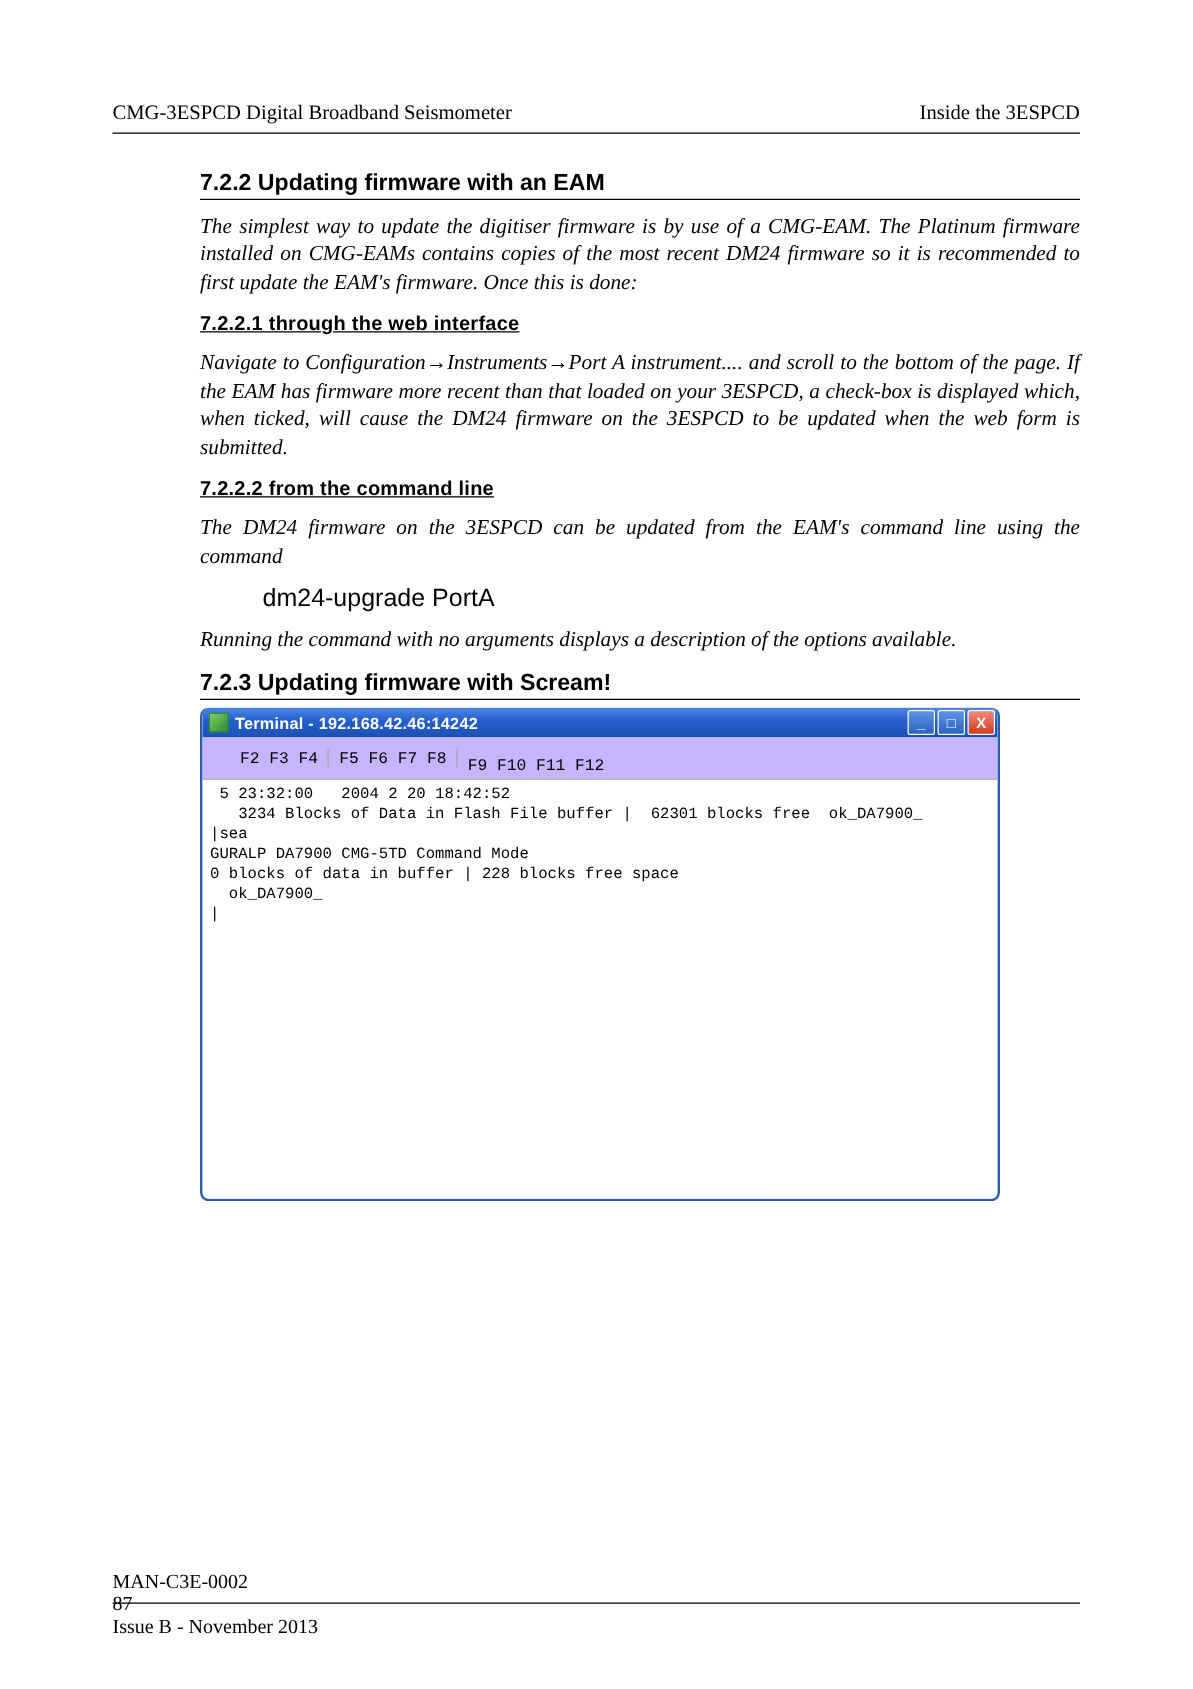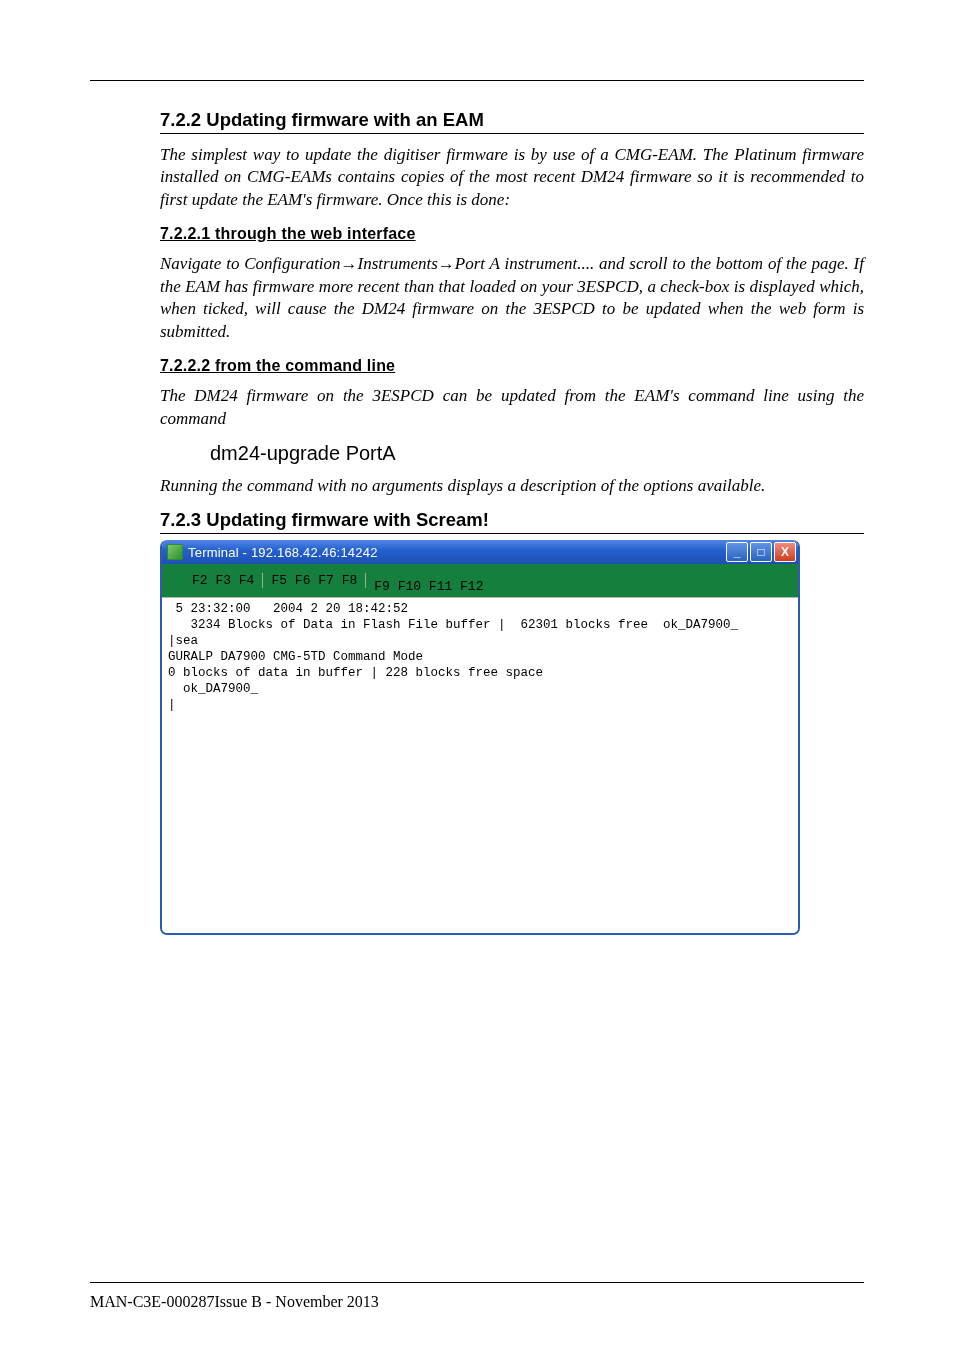--- a/index.html
+++ b/index.html
@@ -86,36 +86,36 @@
       align-items: center;
       gap: 5px;
     }
     .title-icon {
       width: 14px;
       height: 14px;
       background: linear-gradient(135deg, #7fc96b, #2c8f2c);
       border: 1px solid #2c8f2c;
       border-radius: 1px;
     }
-    .title-text { font-weight: normal; letter-spacing: 0.2px; }
+    .title-text { font-weight: bold; letter-spacing: 0.2px; }
     .win-btns { display: flex; gap: 2px; }
     .win-btn {
       width: 20px; height: 18px;
       border: 1px solid #fff;
       border-radius: 2px;
       display: flex; align-items: center; justify-content: center;
       font-family: Arial, sans-serif;
       font-size: 12px; font-weight: bold; color: #fff;
       background: linear-gradient(to bottom, #5f94e6, #2a63c0);
     }
     .win-btn.close { background: linear-gradient(to bottom, #f08b7a, #d13c1d); }
     .menu-row {
       font-family: 'Lucida Console', 'Courier New', monospace;
       font-size: 13px;
-      background: #15803d;
+      background: #c4b5fd;
       border-bottom: 1px solid #b9b5a5;
       padding: 3px 6px;
       color: #000;
       display: flex;
       align-items: center;
     }
     .menu-seg {
       padding: 0 8px;
       border-right: 1px solid #aca899;
     }
@@ -137,26 +137,31 @@
       bottom: 68px;
       border-top: 1px solid #000;
     }
     .footer-row {
       position: absolute;
       left: 90px; right: 90px;
       bottom: 40px;
       display: flex;
       justify-content: flex-start;
       font-size: 16px;
+      flex-direction: column;
     }
   </style>
 </head>
 <body>
 
 <div class="page">
+  <div class="header-row">
+    <span>CMG-3ESPCD Digital Broadband Seismometer</span>
+    <span>Inside the 3ESPCD</span>
+  </div>
   <div class="hr-under-header"></div>
 
   <div class="body-col">
     <div class="subsec-head">7.2.2  Updating firmware with an EAM</div>
     <div class="para">The simplest way to update the digitiser firmware is by use of a CMG-EAM. The Platinum firmware installed on CMG-EAMs contains copies of the most recent DM24 firmware so it is recommended to first update the EAM's firmware.  Once this is done:</div>
 
     <div class="subsubsec-head">7.2.2.1  through the web interface</div>
     <div class="para">Navigate to Configuration→Instruments→Port A instrument.... and scroll to the bottom of the page.  If the EAM has firmware more recent than that loaded on your 3ESPCD, a check-box is displayed which, when ticked, will cause the DM24 firmware on the 3ESPCD to be updated when the web form is submitted.</div>
 
     <div class="subsubsec-head">7.2.2.2  from the command line</div>

